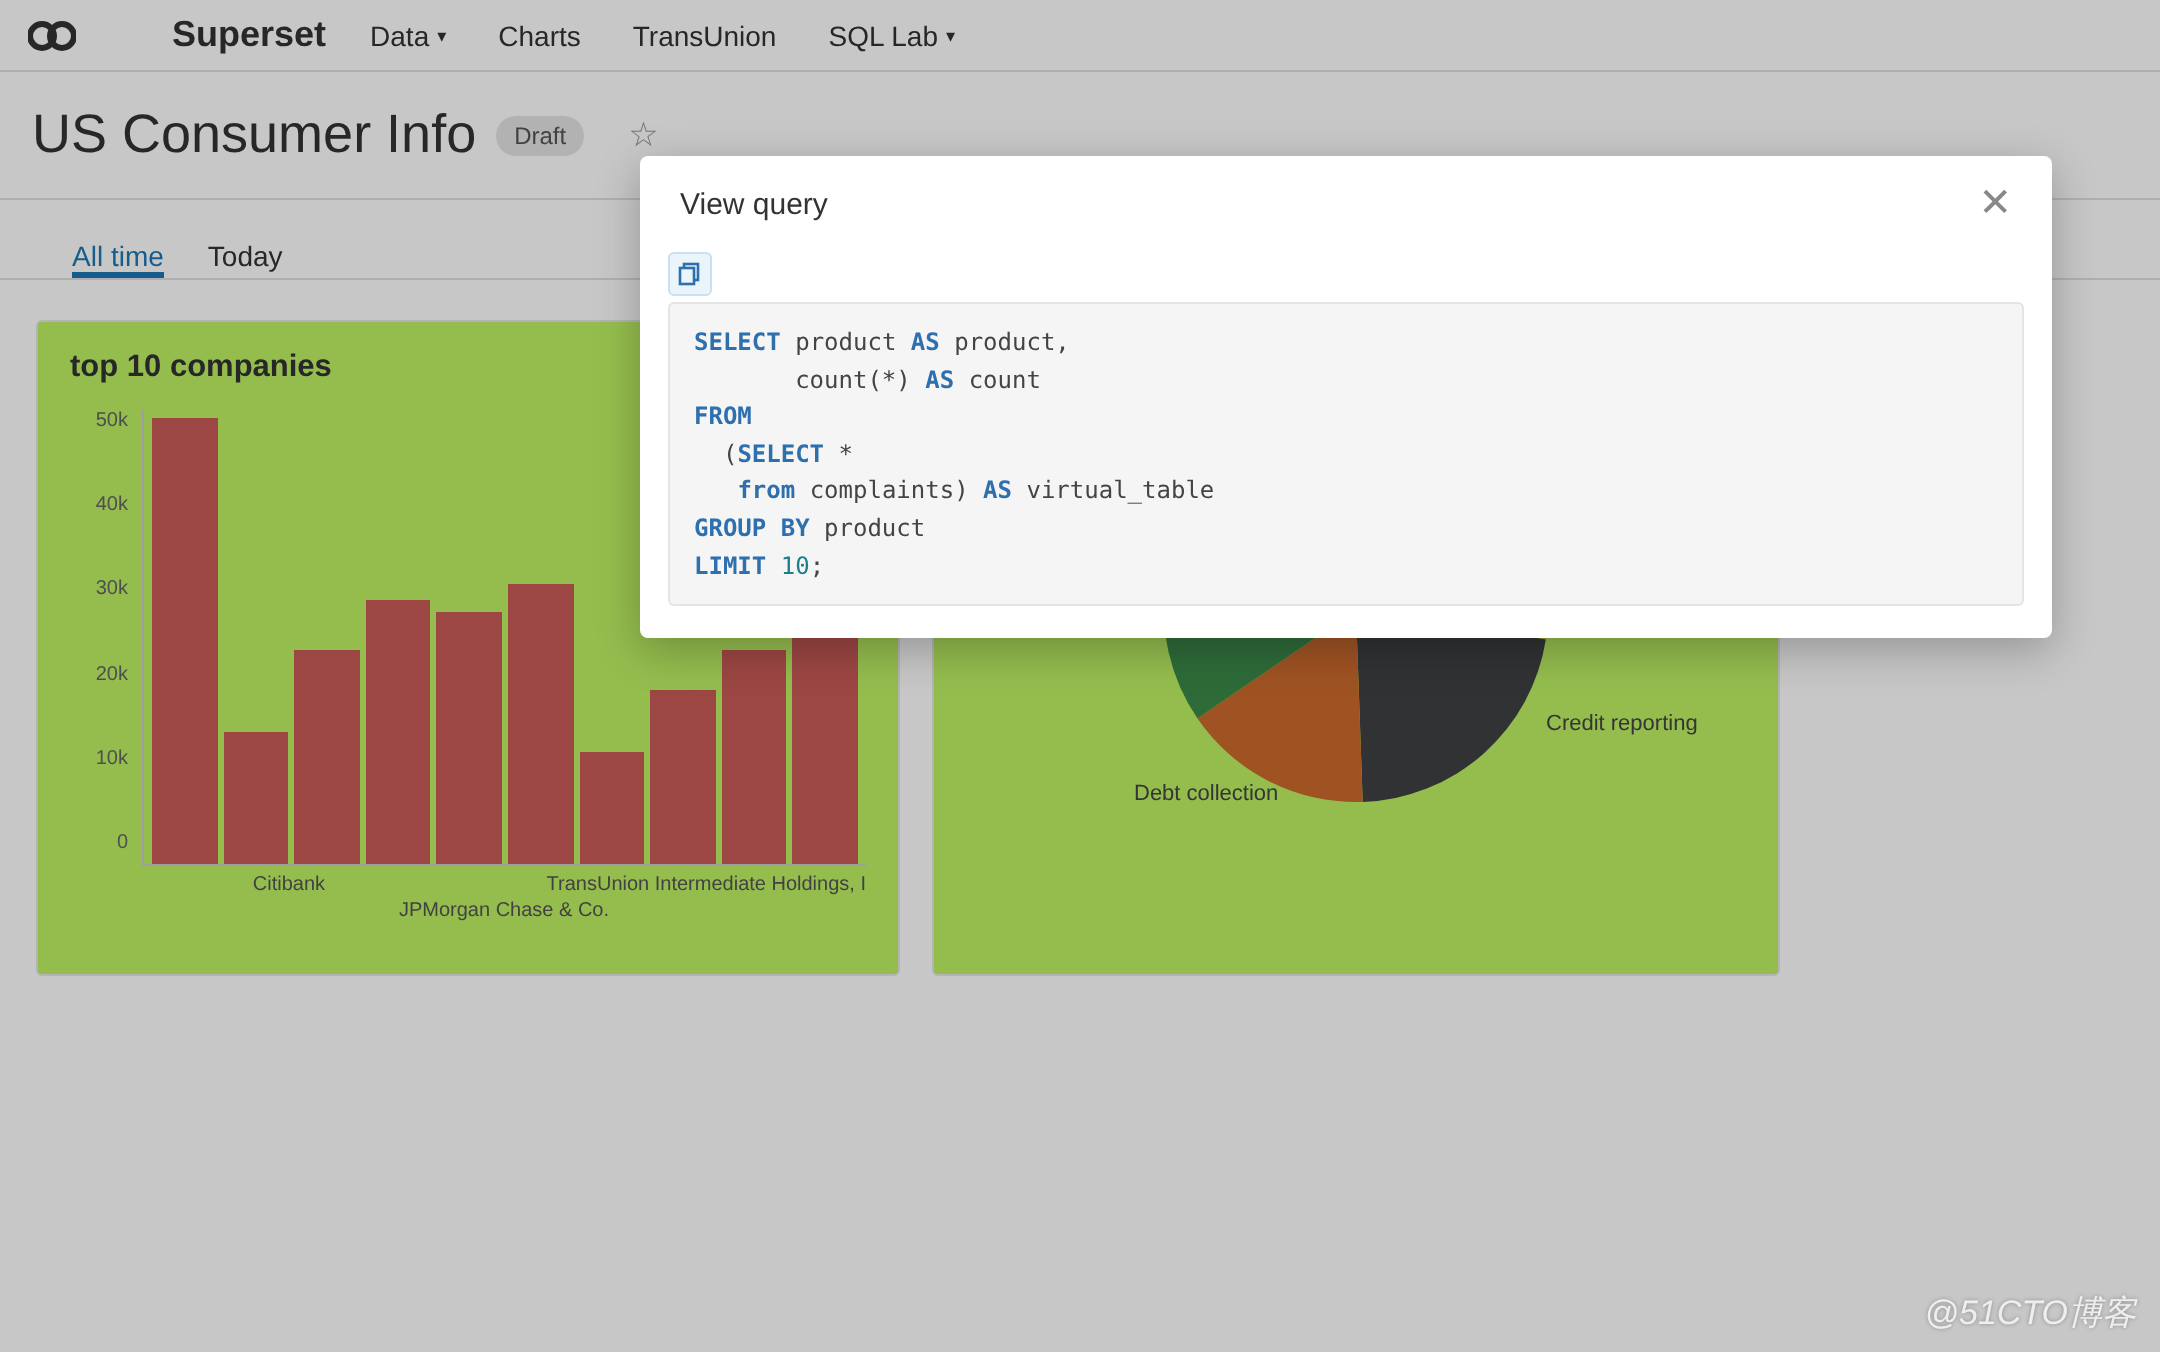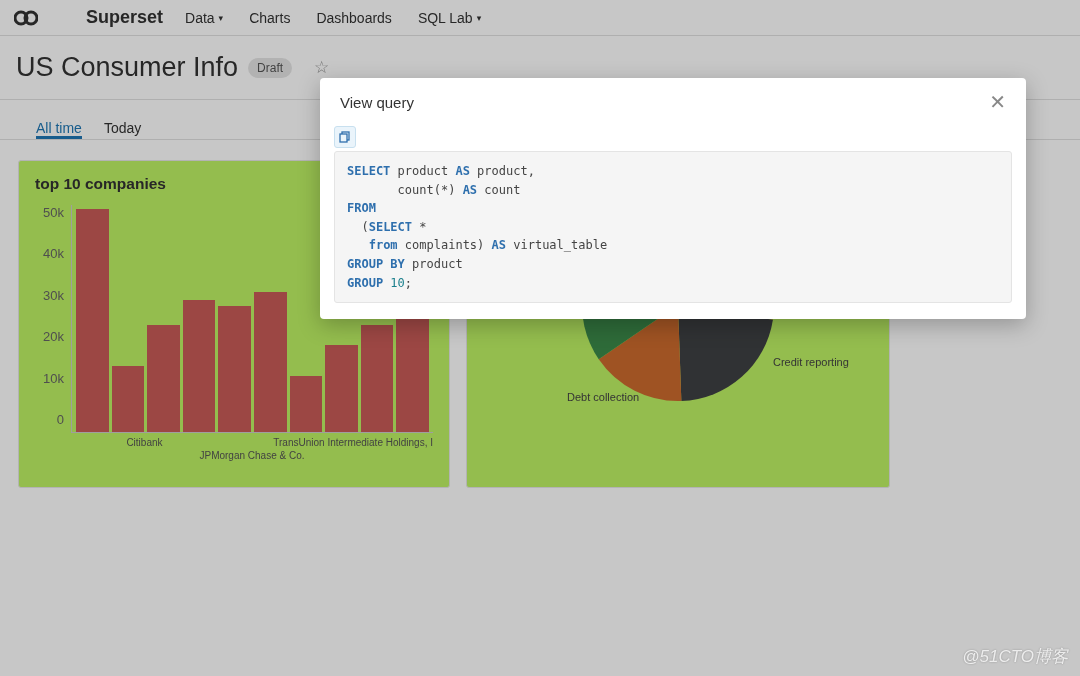--- a/index.html
+++ b/index.html
@@ -19,21 +19,21 @@
   .tab-row-wrap { border-bottom:1px solid #e0e0e0; padding: 0 36px; }
   .tab-row { display:flex; gap:22px; font-size:14px; padding-top:20px; }
   .tab { padding-bottom:0; cursor:pointer; color:#333; }
   .tab.active { color:#1f77b4; border-bottom: 3px solid #1f77b4; }
   
   .dash { padding: 20px 18px; display:flex; gap:16px; }
   .card { background:#bef264; border:1px solid #e6e6e6; border-radius:3px; padding:14px 16px; flex:1; height: 328px; }
   .card-title { font-size:15.5px; font-weight:600; margin-bottom:12px; color:#333; }
   
   .bar-chart { display:flex; height: 228px; }
-  .y-axis { display:flex; flex-direction:column; justify-content:space-between; font-size:13px; color:#666; width:34px; text-align:right; padding-right:5px; height:222px; }
+  .y-axis { display:flex; flex-direction:column; justify-content:space-between; font-size:10px; color:#666; width:34px; text-align:right; padding-right:5px; height:222px; }
   .plot { flex:1; position:relative; border-left:1px solid #ccc; border-bottom:1px solid #ccc; margin-left:2px; }
   .bars { position:absolute; left:0; right:0; bottom:0; top:0; display:flex; align-items:flex-end; gap:3px; padding:0 4px; }
   .bar { flex:1; background:#c85b58; }
   .x-labels { font-size:10px; color:#555; text-align:center; line-height:1.25; margin-top:4px; margin-left:36px; }
   .x-labels .row1, .x-labels .row2 { display:flex; justify-content:space-around; }
   
   .pie-wrap { position:relative; height:260px; }
   .pie { position:absolute; left:50%; top:50%; width:196px; height:196px; transform:translate(-50%,-50%); }
   .pie-label { position:absolute; font-size:11px; color:#444; white-space:nowrap; }
   
@@ -62,21 +62,21 @@
     <span>Superset</span>
   </div>
   <div class="nav-item">
       <span>Data</span>
       <span class="caret">▾</span>
     </div>
   <div class="nav-item">
       <span>Charts</span>
     </div>
   <div class="nav-item">
-      <span>Dashboards</span>
+      <span>TransUnion</span>
     </div>
   <div class="nav-item">
       <span>SQL Lab</span>
       <span class="caret">▾</span>
     </div>
 </div>
 
 <div class="page-header">
   <div class="page-title">US Consumer Info</div>
   <div class="badge">Draft</div>
@@ -166,17 +166,17 @@
         <rect x="3" y="1" width="7" height="8" fill="none" stroke="#2e6fad" stroke-width="1.3"></rect>
         <rect x="1" y="3" width="7" height="8" fill="#eaf4fb" stroke="#2e6fad" stroke-width="1.3"></rect>
       </svg>
     </div>
     <div class="code-block"><span class="kw">SELECT</span> <span>product</span> <span class="kw">AS</span> <span>product,</span>
        <span>count</span><span>(*)</span> <span class="kw">AS</span> <span>count</span>
 <span class="kw">FROM</span>
   <span>(</span><span class="kw">SELECT</span> <span>*</span>
    <span class="kw2">from</span> <span>complaints)</span> <span class="kw">AS</span> <span>virtual_table</span>
 <span class="kw">GROUP BY</span> <span>product</span>
-<span class="kw">GROUP</span> <span class="num">10</span><span>;</span></div>
+<span class="kw">LIMIT</span> <span class="num">10</span><span>;</span></div>
   </div>
 </div>
 
 <div class="wm">@51CTO博客</div>
 
 </body></html>

